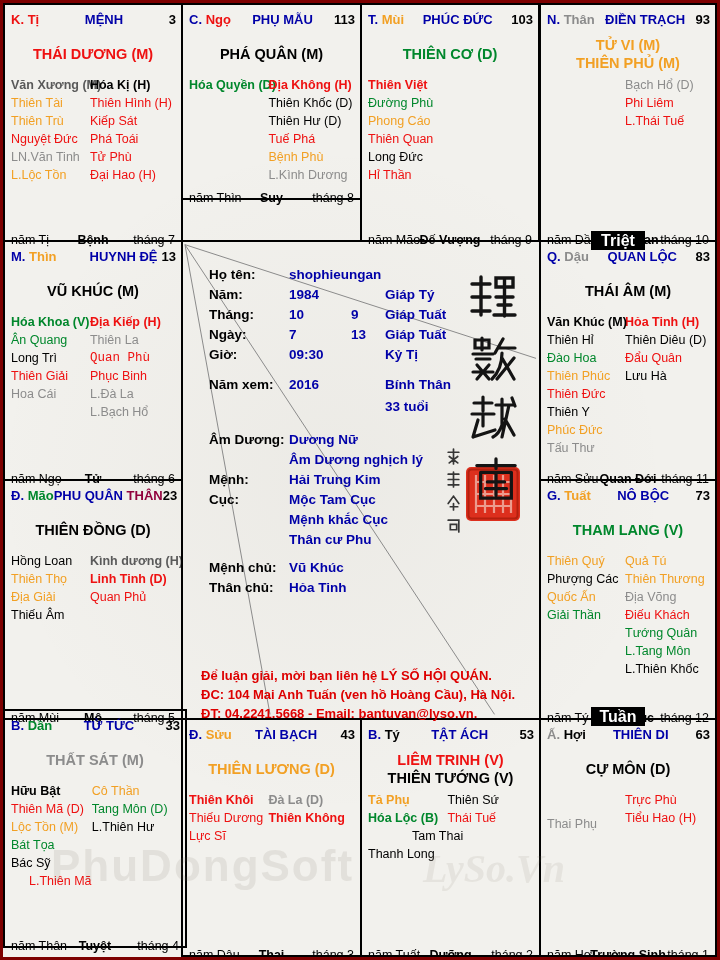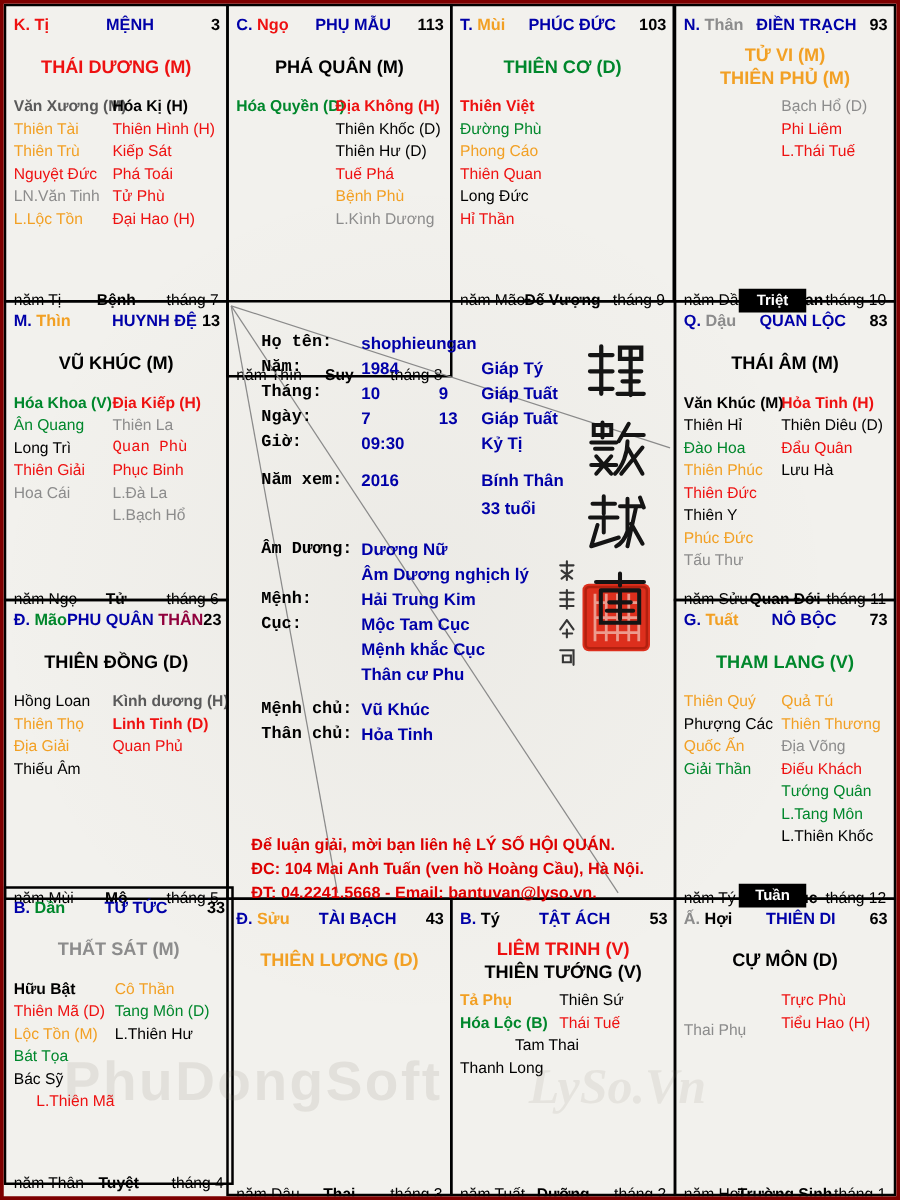--- a/index.html
+++ b/index.html
@@ -4,21 +4,21 @@
 <style>
   html,body{margin:0;padding:0;background:#e8e6e2;}
   #board{
     position:relative;width:720px;height:960px;box-sizing:border-box;
     border:3px solid #7d0000;background:#f2f1ed;
     font-family:"Liberation Sans",sans-serif;overflow:hidden;
     background-image:radial-gradient(circle at 46% 50%, rgba(120,110,90,0.05), rgba(0,0,0,0) 55%);
   }
   .cell{position:absolute;box-sizing:border-box;border:2px solid #000;}
   .p-ti{left:0;top:0;width:180px;height:239px}
-  .p-ngo{left:178px;top:0;width:181px;height:299px}
+  .p-ngo{left:178px;top:0;width:181px;height:197px}
   .p-mui{left:357px;top:0;width:180px;height:239px}
   .p-than{left:536px;top:0;width:178px;height:239px}
   .p-thin{left:0;top:237px;width:180px;height:241px}
   .p-dau{left:536px;top:237px;width:178px;height:241px}
   .p-mao{left:0;top:476px;width:180px;height:241px}
   .p-tuat{left:536px;top:476px;width:178px;height:241px}
   .p-dan{left:0;top:706px;width:184px;height:239px}
   .p-suu{left:178px;top:715px;width:181px;height:239px}
   .p-ty{left:357px;top:715px;width:181px;height:239px}
   .p-hoi{left:536px;top:715px;width:178px;height:239px}
@@ -29,25 +29,25 @@
   .num{flex:0 0 auto;color:#000;}
   .mains{position:absolute;top:29px;left:0;right:0;height:40px;display:flex;flex-direction:column;justify-content:center;text-align:center;font-weight:bold;font-size:14.5px;line-height:18px;}
   .cols{position:absolute;top:71px;left:6px;right:2px;bottom:30px;font-size:12.5px;line-height:18px;}
   .col{position:absolute;top:0;white-space:nowrap;}
   .col-l{left:0;}
   .col-r{left:47%;}
   .ftr{position:absolute;left:6px;right:6px;bottom:7px;font-size:12.5px;color:#000;}
   .fnam{position:absolute;left:0;}
   .fvong{position:absolute;left:0;right:0;text-align:center;font-weight:bold;}
   .fthang{position:absolute;right:0;}
-  .badge{position:absolute;width:54px;height:19px;background:#000;color:#fff;font-weight:bold;font-size:12px;text-align:center;line-height:19px;z-index:8;font-family:"Liberation Sans",sans-serif;}
+  .badge{position:absolute;width:54px;height:19px;background:#000;color:#fff;font-weight:bold;font-size:16px;text-align:center;line-height:19px;z-index:8;font-family:"Liberation Sans",sans-serif;}
   #badge-triet{left:588px;top:228px;}
   #badge-tuan{left:588px;top:704px;}
   .crow{position:absolute;left:0;width:100%;height:18px;font-size:13.5px;font-weight:bold;white-space:nowrap;}
-  .crow .lbl{position:absolute;left:26px;color:#000;font-family:Liberation Mono, monospace;}
+  .crow .lbl{position:absolute;left:26px;color:#000;}
   .crow .v1{position:absolute;left:106px;color:#0000a8;}
   .crow .v2{position:absolute;left:168px;color:#0000a8;}
   .crow .v3{position:absolute;left:202px;color:#0000a8;}
   .contact{position:absolute;left:18px;width:330px;font-size:13px;font-weight:bold;color:#dd0000;line-height:19px;}
   .lines-svg{position:absolute;left:0;top:0;width:100%;height:100%;}
   .callig{position:absolute;z-index:3;}
   .callig svg{display:block;}
   .seal{position:absolute;left:282px;top:224px;z-index:2;}
   .sidechar{position:absolute;left:263px;z-index:2;opacity:.9;}
   .wm{position:absolute;font-weight:bold;color:rgba(125,115,100,0.13);z-index:1;pointer-events:none;}
@@ -327,20 +327,31 @@
     </div>
     <div class="cell p-suu">
       <div class="hdr">
         <span class="canchi"><span class="can" style="color: rgb(0, 0, 168);">Đ. </span><span class="chi" style="color: rgb(242, 160, 36);">Sửu</span></span>
         <span class="palname"><span style="color: rgb(0, 0, 168);">TÀI BẠCH</span></span>
         <span class="num">43</span>
       </div>
       <div class="mains">
         <div class="main" style="color: rgb(242, 160, 36);">THIÊN LƯƠNG (D)</div>
       </div>
+      <div class="cols">
+        <div class="col col-l">
+          <div class="star" style="color: rgb(238, 17, 17); font-weight: bold;">Thiên Khôi</div>
+          <div class="star" style="color: rgb(238, 17, 17);">Thiếu Dương</div>
+          <div class="star" style="color: rgb(238, 17, 17);">Lực Sĩ</div>
+        </div>
+        <div class="col col-r">
+          <div class="star" style="color: rgb(140, 140, 140); font-weight: bold;">Đà La (D)</div>
+          <div class="star" style="color: rgb(238, 17, 17); font-weight: bold;">Thiên Không</div>
+        </div>
+      </div>
       <div class="ftr">
         <span class="fnam">năm Dậu</span>
         <span class="fvong">Thai</span>
         <span class="fthang">tháng 3</span>
       </div>
     </div>
     <div class="cell p-ty">
       <div class="hdr">
         <span class="canchi"><span class="can" style="color: rgb(0, 0, 168);">B. </span><span class="chi" style="color: rgb(0, 0, 0);">Tý</span></span>
         <span class="palname"><span style="color: rgb(0, 0, 168);">TẬT ÁCH</span></span>

